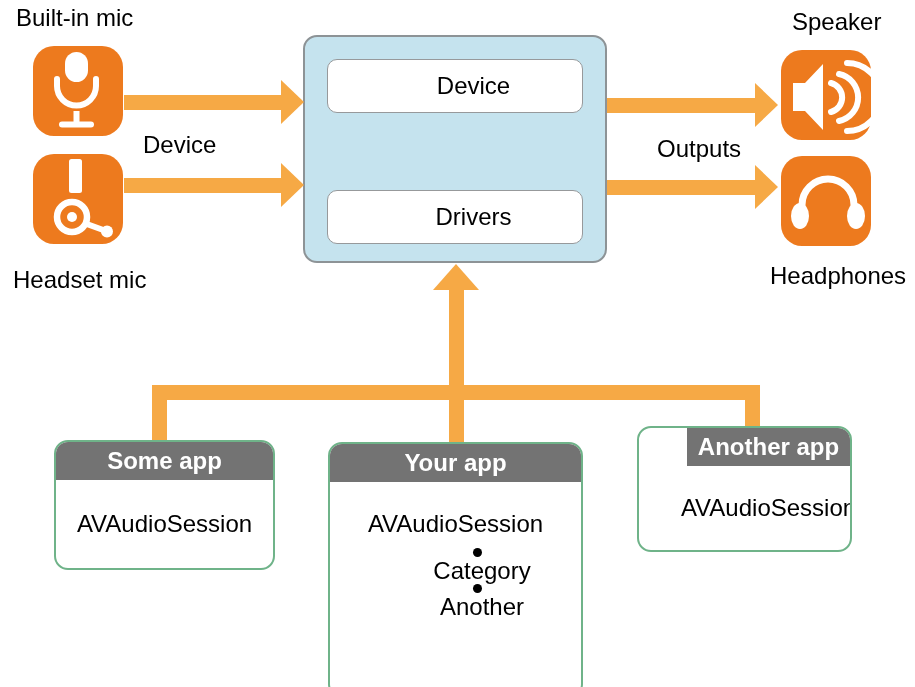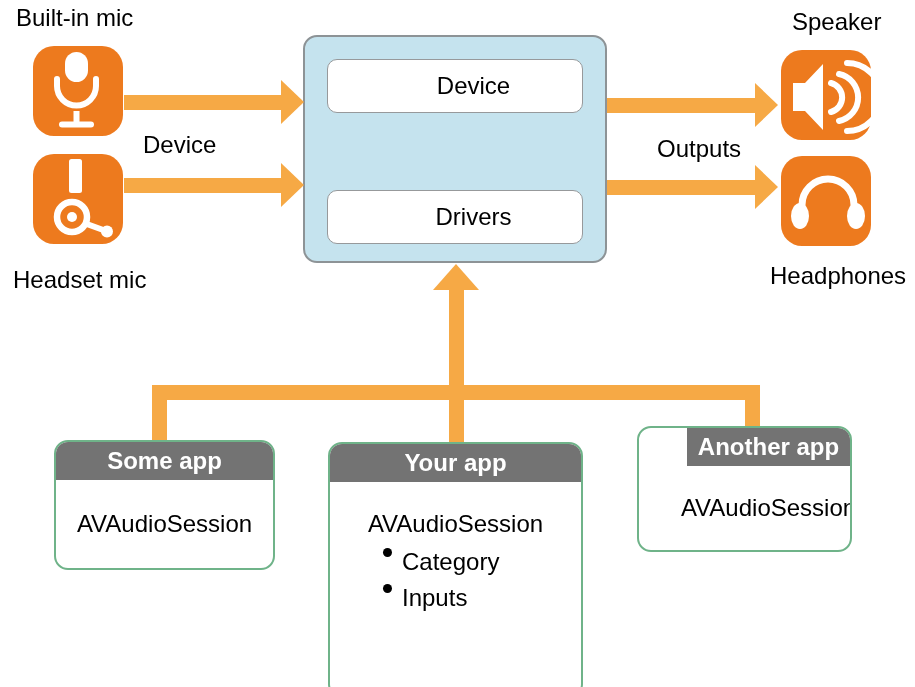--- a/index.html
+++ b/index.html
@@ -41,21 +41,21 @@
   .card-header {
     background:#737373; color:#fff; font-weight:bold; font-size:24px;
     line-height:38px; height:38px; text-align:center;
   }
   .card-body-center {
     display:flex; align-items:center; justify-content:center; font-size:24px;
   }
   .card-body-your { font-size:24px; }
   .ava-line { margin-top:28px; line-height:28px; text-align:center; }
   .bullets { margin-top:10px; padding-left:53px; }
-  .bullet { display:flex; height:36px; }
+  .bullet { display:flex; align-items:center; height:36px;flex-direction:column; }
   .bullet-dot { width:9px; height:9px; border-radius:50%; background:#000; margin-right:10px; flex:0 0 auto; }
 </style>
 </head>
 <body>
 
 <div class="canvas">
 
   <div class="label" style="left:16px; top:4px;">Built-in mic</div>
   <div class="label" style="left:792px; top:8px;">Speaker</div>
   <div class="label" style="left:13px; top:266px;">Headset mic</div>
@@ -127,21 +127,21 @@
     <div class="card-header">Your app</div>
     <div class="card-body-your">
       <div class="ava-line">AVAudioSession</div>
       <div class="bullets">
         <div class="bullet">
           <span class="bullet-dot"></span>
           <span>Category</span>
         </div>
         <div class="bullet">
           <span class="bullet-dot"></span>
-          <span>Inputs</span>
+          <span>Another</span>
         </div>
       </div>
     </div>
   </div>
 
   <div class="card" style="left:637px; top:426px; width:215px; height:126px;padding-left:48px;">
     <div class="card-header">Another app</div>
     <div class="card-body-center" style="height:84px;">AVAudioSession</div>
   </div>
 

